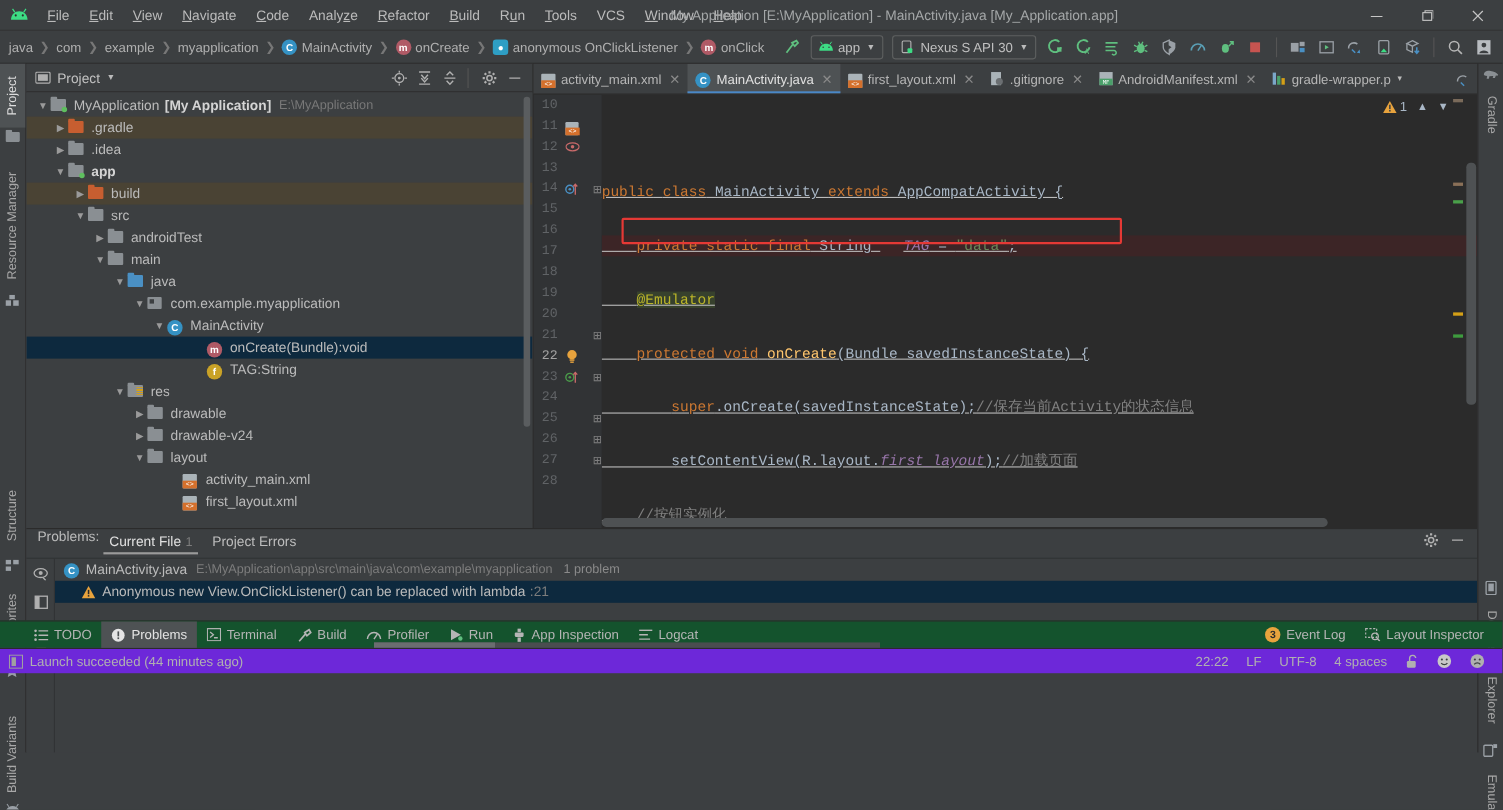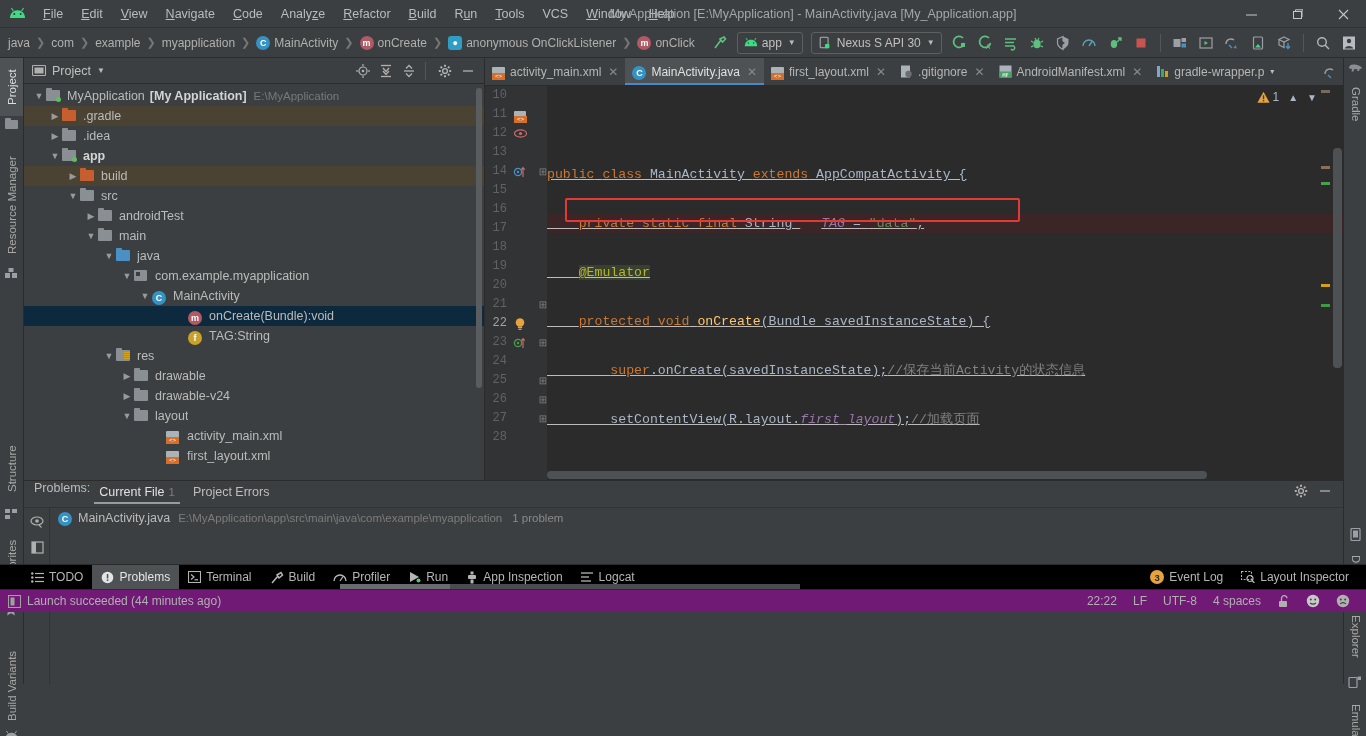--- a/index.html
+++ b/index.html
@@ -245,40 +245,40 @@
 
   
   .rightbar {
     position: absolute; top: 58px; right: 0; width: 23px; height: 626px;
     background: #3c3f41; border-left: 1px solid #2b2b2b;
   }
 
   
   .toolwin {
     position: absolute; bottom: 23px; left: 0; width: 1366px; height: 25px;
-    background: #000000; display: flex; align-items: center;
+    background: #14532d; display: flex; align-items: center;
     border-top: 1px solid #2b2b2b;
   }
   .tw-btn {
     display: flex; align-items: center; height: 25px; padding: 0 9px;
     font-size: 12px; color: #b5b5b5; white-space: nowrap;
   }
   .tw-btn.active { background: #4e5254; color: #e4e4e4; }
   .tw-btn .twi { margin-right: 5px; display: inline-flex; align-items: center; }
   .tw-right { margin-left: auto; display: flex; align-items: center; padding-right: 8px; }
   .badge-n {
     width: 14px; height: 14px; border-radius: 50%; background: #e8a33d; color: #2b2b2b;
     font-size: 9.5px; font-weight: bold; display: inline-flex; align-items: center;
     justify-content: center; margin-right: 5px;
   }
 
   
   .statusbar {
     position: absolute; bottom: 0; left: 0; width: 1366px; height: 23px;
-    background: #701a75; display: flex; align-items: center;
+    background: #6d28d9; display: flex; align-items: center;
     border-top: 1px solid #2b2b2b; font-size: 12px; color: #b0b0b0;
   }
   .sb-left { display: flex; align-items: center; padding-left: 8px; }
   .sb-right { margin-left: auto; display: flex; align-items: center; padding-right: 8px; }
   .sb-item { padding: 0 8px; white-space: nowrap; }
   .progress-strip {
     position: absolute; bottom: 23px; left: 340px; width: 460px; height: 5px;
     background: #4a4d4f;
   }
   .progress-strip i { display:block; width: 110px; height: 5px; background:#6a6d6f; }
@@ -860,20 +860,21 @@
       </div>
 
       <div class="code-lines">
         <div class="cl"></div>
         <div class="cl"><span class="kw">public</span><span class="plain"> </span><span class="kw">class</span><span class="plain"> MainActivity </span><span class="kw">extends</span><span class="plain"> AppCompatActivity {</span></div>
         <div class="cl err-bg"><span class="plain">    </span><span class="kw">private static final</span><span class="plain"> String </span><span class="stat">TAG</span><span class="plain"> = </span><span class="str">"data"</span><span class="plain">;</span></div>
         <div class="cl"><span class="plain">    </span><span class="ann-hl">@Emulator</span></div>
         <div class="cl"><span class="plain">    </span><span class="kw">protected void</span><span class="plain"> </span><span class="mth">onCreate</span><span class="plain">(Bundle savedInstanceState) {</span></div>
         <div class="cl"><span class="plain">        </span><span class="kw">super</span><span class="plain">.onCreate(savedInstanceState);</span><span class="cmt">//保存当前Activity的状态信息</span></div>
         <div class="cl"><span class="plain">        setContentView(R.layout.</span><span class="fld-i">first_layout</span><span class="plain">);</span><span class="cmt">//加载页面</span></div>
+        <div class="cl"><span class="cmt">    //按钮实例化</span></div>
         
         
         
         
         
         
         
         
         
         
@@ -961,20 +962,29 @@
       </div>
     </div>
 
     <div class="pr-body">
       <div class="pr-row">
         <span class="circico c" style="margin-right:6px">C</span>
         <span>MainActivity.java</span>
         <span class="pr-path">E:\MyApplication\app\src\main\java\com\example\myapplication</span>
         <span class="pr-prob">1 problem</span>
       </div>
+      <div class="pr-row sel" style="padding-left:24px">
+        <svg width="13" height="13" viewBox="0 0 13 13" style="margin-right:6px">
+          <path d="M6.5 0.8 L12.6 11.8 L0.4 11.8 Z" fill="#e8a33d"></path>
+          <rect x="5.8" y="4.2" width="1.4" height="4" fill="#2b2b2b"></rect>
+          <rect x="5.8" y="9" width="1.4" height="1.4" fill="#2b2b2b"></rect>
+        </svg>
+        <span>Anonymous new View.OnClickListener() can be replaced with lambda</span>
+        <span class="pr-line" style="margin-left:4px">:21</span>
+      </div>
     </div>
   </div>
 
   <div class="rightbar">
     <div style="position:absolute;top:4px;left:4px;">
       <svg width="15" height="13" viewBox="0 0 15 13">
           <path d="M1 6 C1 3 4 2 7 2.5 C10 3 13 4 14 6 L13 7 L12 6.5 L11 9 L9 9 L9.5 7 L6 7.3 L5.5 9.5 L3.5 9.5 L4 7 C2 6.8 1 6.5 1 6 Z" fill="#8a8f93"></path>
         </svg>
     </div>
     <div class="vtab" style="position:absolute;top:20px;left:0;height:52px;">

